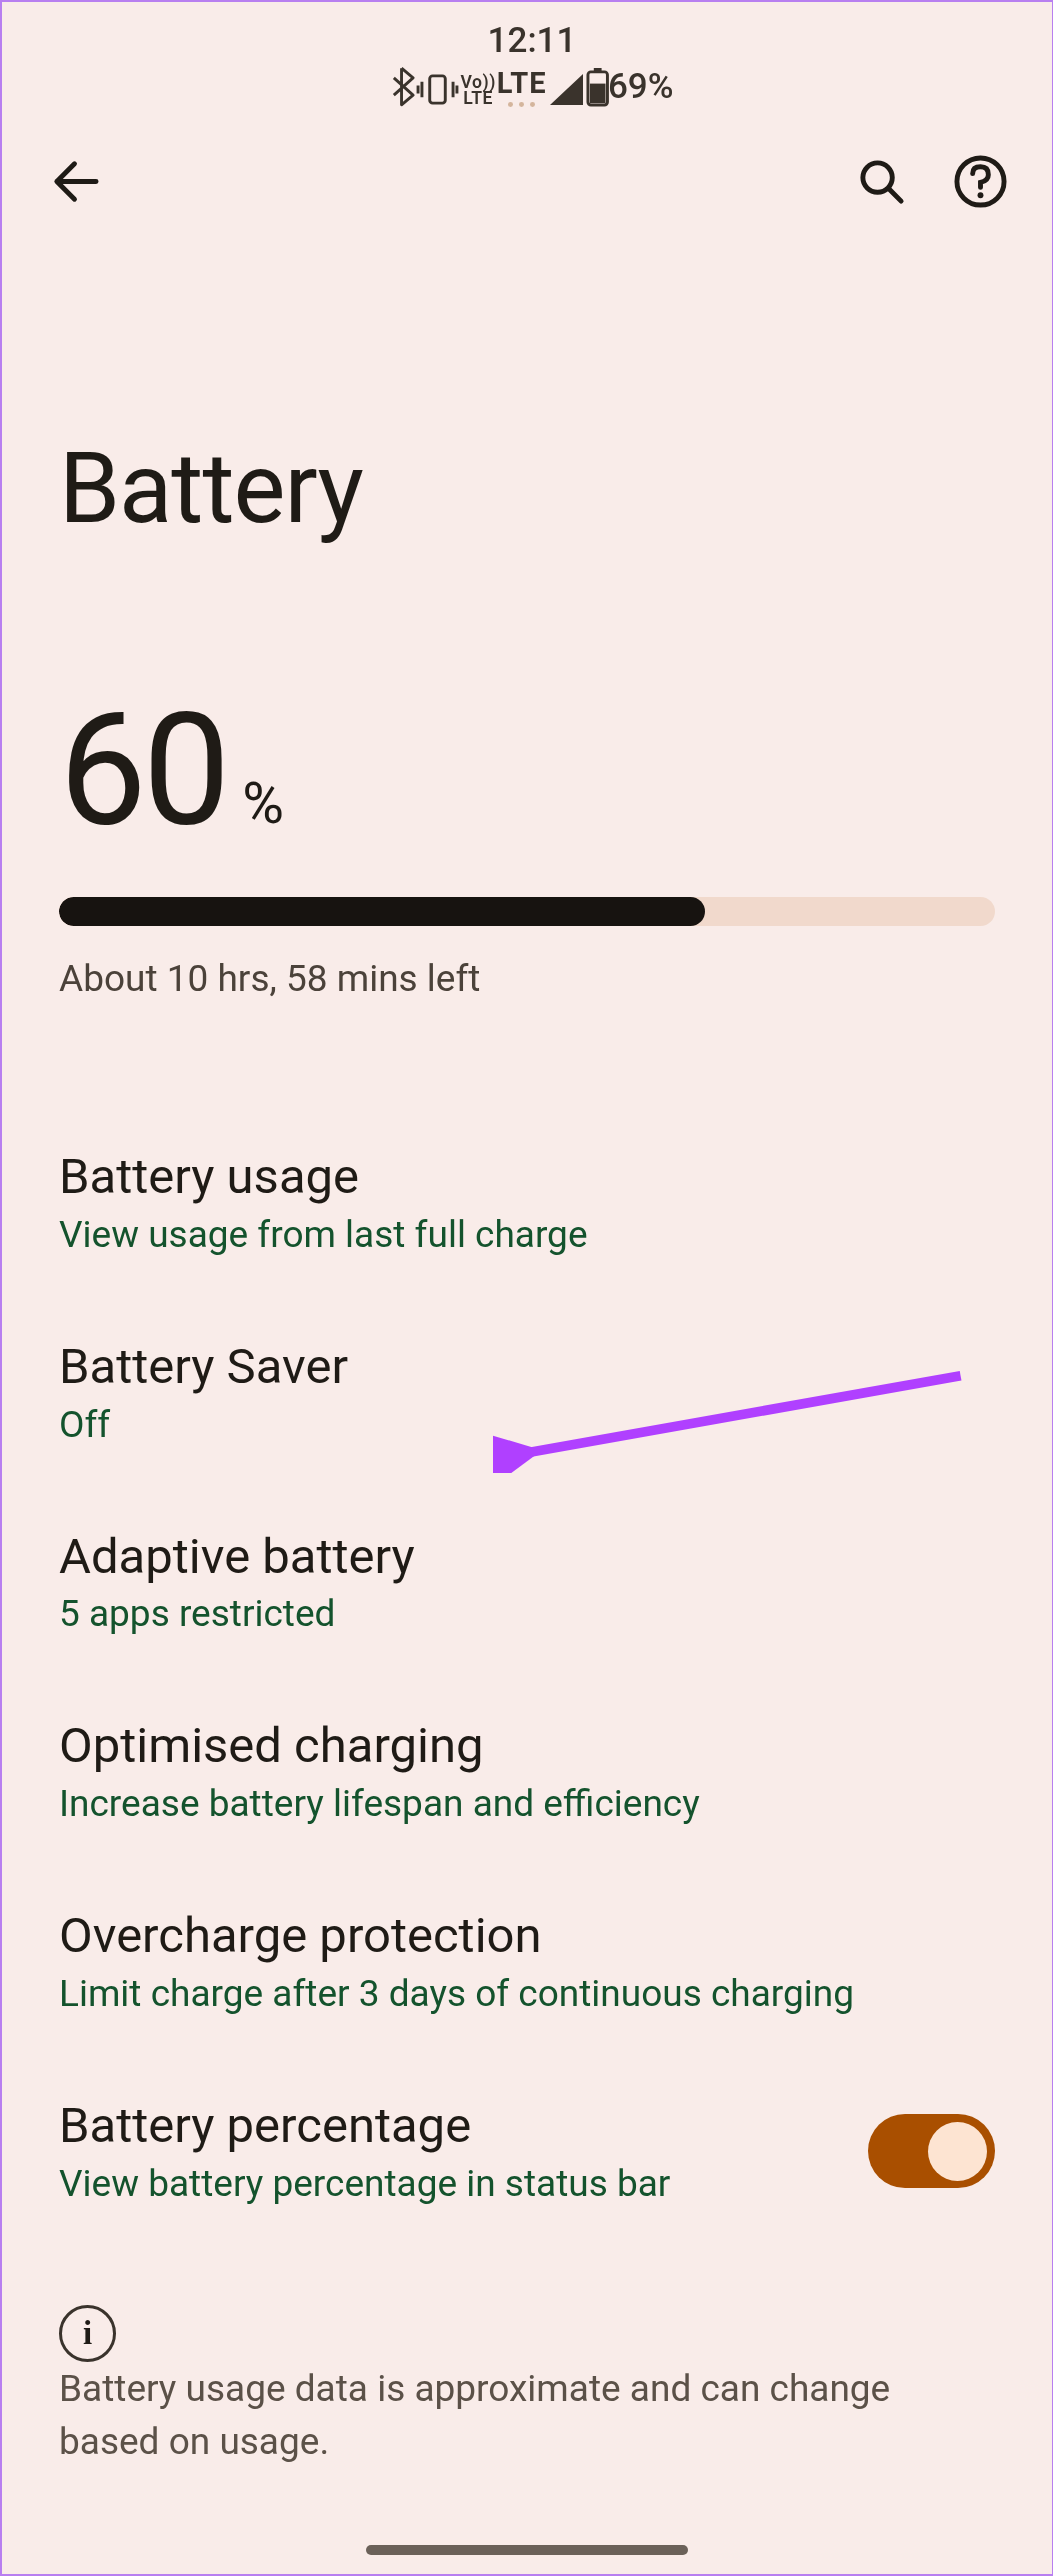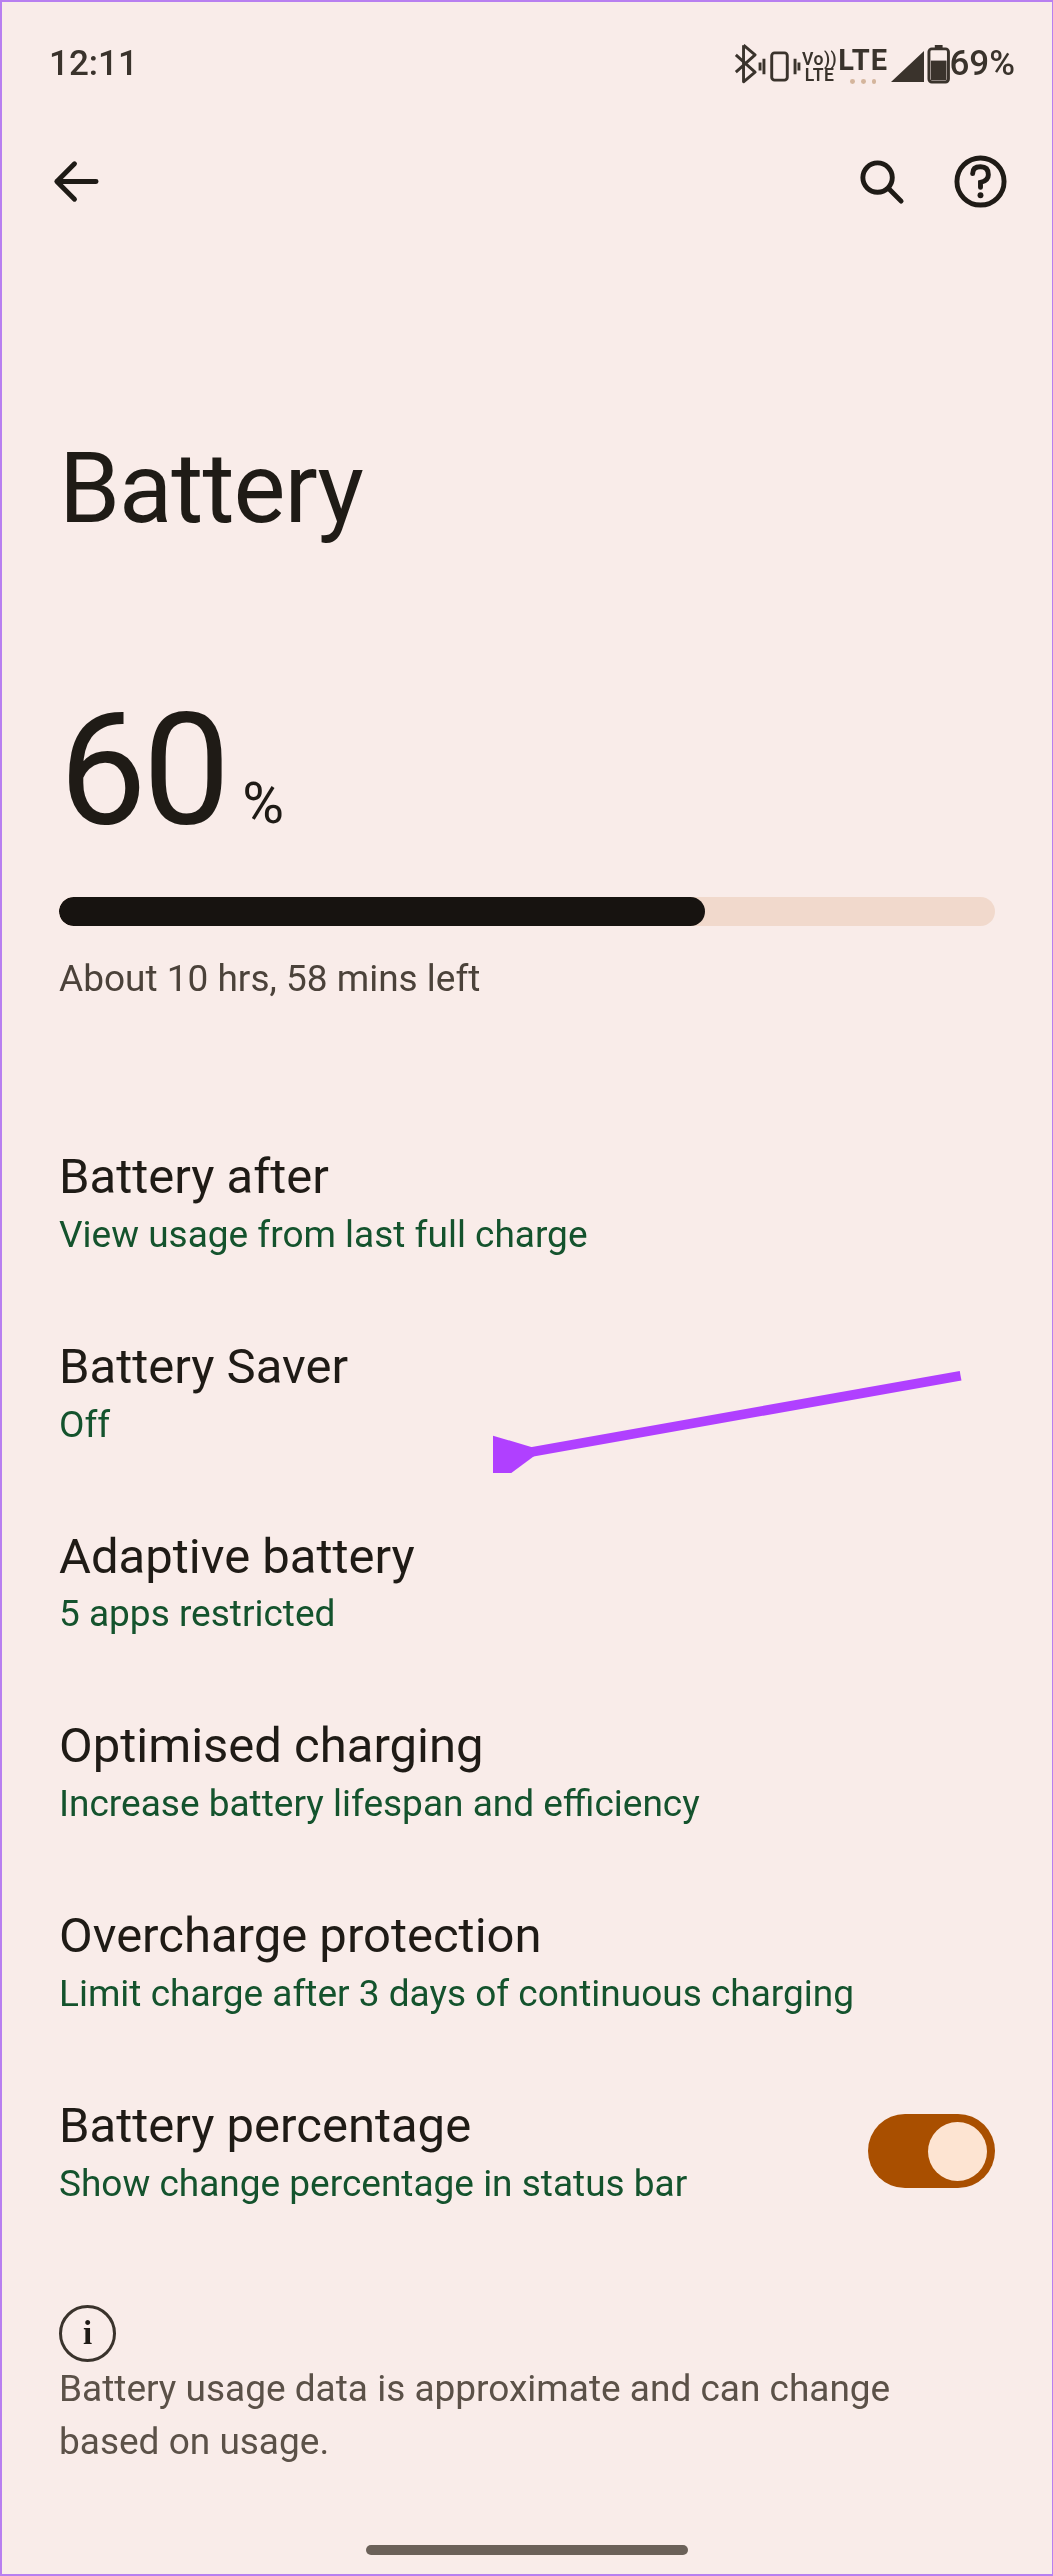--- a/index.html
+++ b/index.html
@@ -20,20 +20,21 @@
   }
   .status-bar {
     display: flex;
     justify-content: space-between;
     align-items: center;
     padding: 19.5px 39px 0 49px;
     height: 107px;
     font-size: 35px;
     font-weight: 500;
     color: #3a332c;
+    flex-direction: column;
   }
   .status-right {
     display: flex;
     align-items: flex-end;
     gap: 1px;
   }
   .status-right svg { display: block; }
   .lte-group { display:flex; flex-direction:column; align-items:center; line-height:0.9; }
   .lte-vo { font-size:17.6px; font-weight:600; letter-spacing:0.5px; }
   .lte-lte { font-size:17.6px; font-weight:600; letter-spacing:0.5px; }
@@ -233,21 +234,21 @@
   <div class="progress-track">
     <div class="progress-fill" style="width: 69%;"></div>
   </div>
   <div class="estimate">About 10 hrs, 58 mins left</div>
 </div>
 
 <div class="items">
 
   <div class="item">
     <div class="item-text">
-      <div class="item-title">Battery after</div>
+      <div class="item-title">Battery usage</div>
       <div class="item-sub">View usage from last full charge</div>
     </div>
   </div>
 
   <div class="item">
     <div class="item-text">
       <div class="item-title">Battery Saver</div>
       <div class="item-sub">Off</div>
     </div>
   </div>
@@ -269,21 +270,21 @@
   <div class="item">
     <div class="item-text">
       <div class="item-title">Overcharge protection</div>
       <div class="item-sub">Limit charge after 3 days of continuous charging</div>
     </div>
   </div>
 
   <div class="item">
     <div class="item-text">
       <div class="item-title">Battery percentage</div>
-      <div class="item-sub">Show change percentage in status bar</div>
+      <div class="item-sub">View battery percentage in status bar</div>
     </div>
     <div class="switch">
       <div class="thumb"></div>
     </div>
   </div>
 
 </div>
 
 <div class="info-section">
   <div class="info-icon">i</div>

